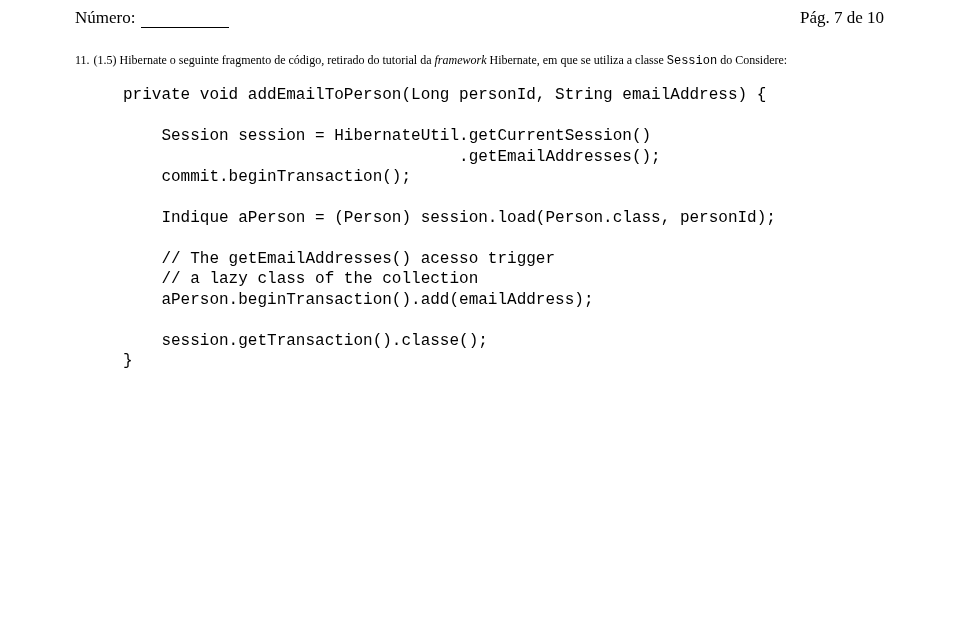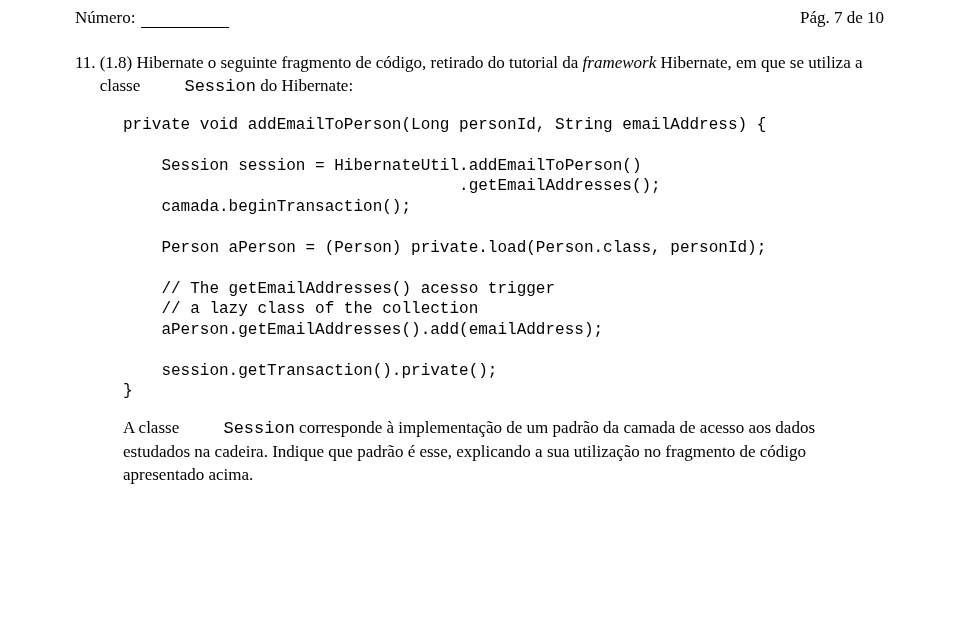--- a/index.html
+++ b/index.html
@@ -29,21 +29,21 @@
     gap: 6px;
   }
   .underline {
     display: inline-block;
     border-bottom: 1px solid #000;
     width: 88px;
     height: 1.05em;
   }
   .question {
     display: flex;
-    font-size: 17px;
+    font-size: 12px;
     line-height: 1.35;
     margin-bottom: 16px;
   }
   .qnum {
     flex: 0 0 auto;
     margin-right: 4px;
   }
   .qtext {
     flex: 1 1 auto;
   }
@@ -56,55 +56,51 @@
     line-height: 1.28;
   }
   .closing {
     font-size: 17px;
     line-height: 1.35;
     margin-left: 48px;
     margin-right: 0;
   }
   .mono-inline {
     font-family: "Courier New", Courier, monospace;
-    margin-left: 40px;
   }
 </style>
 </head>
 <body>
 
 <div class="page">
 
   <div class="header">
     <div class="numero-line">
       <span>Número:</span>
       <span class="underline"></span>
     </div>
     <div>Pág. 7 de 10</div>
   </div>
 
   <div class="question">
     <div class="qnum">11.</div>
     <div class="qtext">
-      <span>(1.8)</span><span> Hibernate o seguinte fragmento de código, retirado do tutorial da </span><span class="italic">framework</span><span> Hibernate, em que se utiliza a classe </span><span class="mono-inline">Session</span><span> do Hibernate:</span>
+      <span>(1.5)</span><span> Hibernate o seguinte fragmento de código, retirado do tutorial da </span><span class="italic">framework</span><span> Hibernate, em que se utiliza a classe </span><span class="mono-inline">Session</span><span> do Considere:</span>
     </div>
   </div>
 
   <div class="code"><span>private void addEmailToPerson(Long personId, String emailAddress) {</span>
 <span></span>
-<span>    Session session = HibernateUtil.addEmailToPerson()</span>
+<span>    Session session = HibernateUtil.getCurrentSession()</span>
 <span>                                   .getEmailAddresses();</span>
-<span>    camada.beginTransaction();</span>
+<span>    commit.beginTransaction();</span>
 <span></span>
-<span>    Person aPerson = (Person) private.load(Person.class, personId);</span>
+<span>    Indique aPerson = (Person) session.load(Person.class, personId);</span>
 <span></span>
 <span>    // The getEmailAddresses() acesso trigger</span>
 <span>    // a lazy class of the collection</span>
-<span>    aPerson.getEmailAddresses().add(emailAddress);</span>
+<span>    aPerson.beginTransaction().add(emailAddress);</span>
 <span></span>
-<span>    session.getTransaction().private();</span>
+<span>    session.getTransaction().classe();</span>
 <span>}</span></div>
 
-  <div class="closing">
-    <span>A classe </span><span class="mono-inline">Session</span><span> corresponde à implementação de um padrão da camada de acesso aos dados estudados na cadeira. Indique que padrão é esse, explicando a sua utilização no fragmento de código apresentado acima.</span>
-  </div>
 
 </div>
 
 </body></html>

